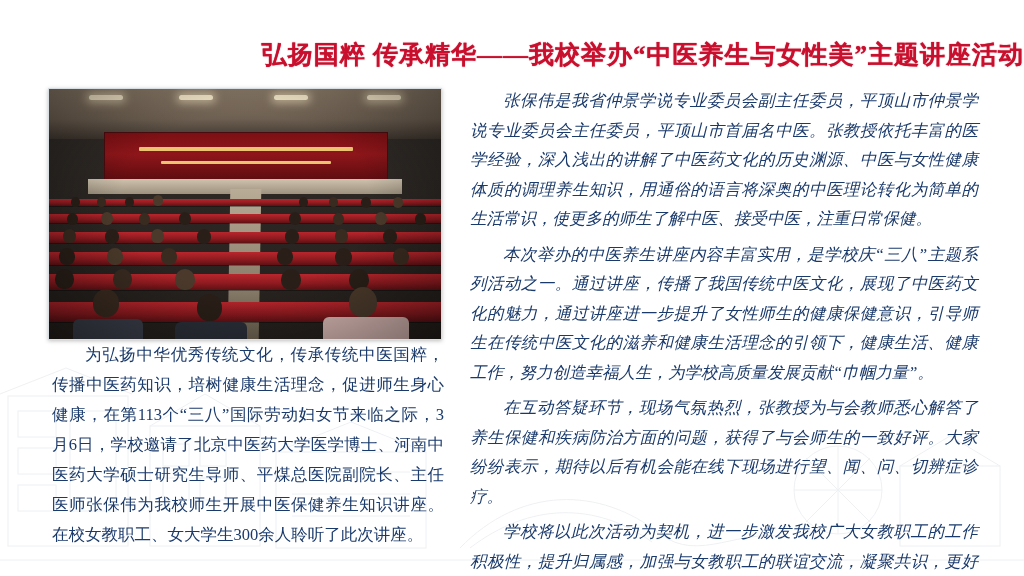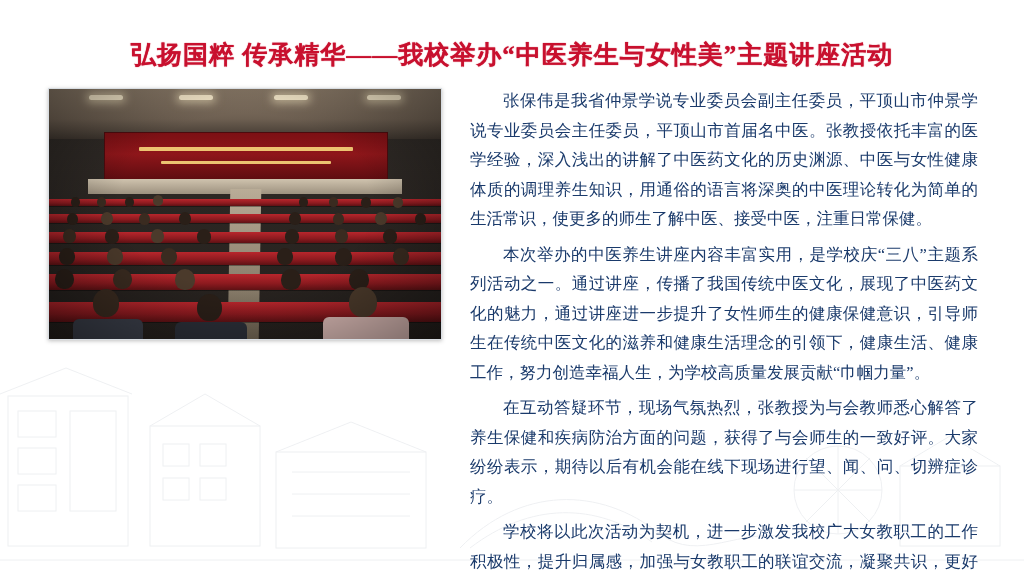--- a/index.html
+++ b/index.html
@@ -12,21 +12,21 @@
   
   .watermark{
     position:absolute;left:0;bottom:0;width:1024px;height:300px;
     opacity:0.30;pointer-events:none;
   }
   .page{
     position:absolute;inset:0;
   }
   .title{
     position:absolute;top:38px;left:0;width:1024px;
-    text-align:center;
+    text-align:right;
     font-family:"Liberation Serif", serif;
     font-weight:bold;
     font-size:25px;
     letter-spacing:1px;
     color:#c8102e;
     text-shadow:0 0 1px #c8102e;
     white-space:nowrap;
   }
   .photo-wrap{
     position:absolute;left:48px;top:88px;width:392px;height:250px;
@@ -93,21 +93,21 @@
     text-indent:2em;
     font-family:"Liberation Serif", serif;
   }
   .col-right{
     position:absolute;left:470px;top:86px;width:508px;
     color:#1a3a6b;
     font-size:16.5px;line-height:29.5px;
     text-align:justify;
     font-family:"Liberation Serif", serif;
   }
-  .col-right p{margin:0 0 6px 0;text-indent:2em;}
+  .col-right p{margin:0 0 6px 0;text-indent:2em;font-style:italic;}
   .col-left p{margin:0;}
 </style>
 </head>
 <body>
 
 <div class="page">
 
   <svg class="watermark" viewBox="0 0 1024 300" preserveAspectRatio="none">
     <g stroke="#c9ced6" stroke-width="1" fill="none">
       <rect x="8" y="120" width="120" height="150"></rect>
@@ -202,20 +202,23 @@
       <div class="jacket" style="left:24px;top:92%;width:70px;height:30px;background:#3b3f4a;"></div>
       <div class="head" style="left:148px;top:82%;width:25px;height:27px;"></div>
       <div class="jacket" style="left:126px;top:93%;width:72px;height:28px;background:#2b2f38;"></div>
       <div class="head w" style="left:300px;top:79%;width:28px;height:30px;"></div>
       <div class="jacket" style="left:274px;top:91%;width:86px;height:32px;background:#d9b9b4;"></div>
 
       <div class="photo-vignette"></div>
     </div>
   </div>
 
+  <div class="col-left">
+    <p>为弘扬中华优秀传统文化，传承传统中医国粹，传播中医药知识，培树健康生活理念，促进师生身心健康，在第113个“三八”国际劳动妇女节来临之际，3月6日，学校邀请了北京中医药大学医学博士、河南中医药大学硕士研究生导师、平煤总医院副院长、主任医师张保伟为我校师生开展中医保健养生知识讲座。在校女教职工、女大学生300余人聆听了此次讲座。</p>
+  </div>
 
   <div class="col-right">
     <p>张保伟是我省仲景学说专业委员会副主任委员，平顶山市仲景学说专业委员会主任委员，平顶山市首届名中医。张教授依托丰富的医学经验，深入浅出的讲解了中医药文化的历史渊源、中医与女性健康体质的调理养生知识，用通俗的语言将深奥的中医理论转化为简单的生活常识，使更多的师生了解中医、接受中医，注重日常保健。</p>
     <p>本次举办的中医养生讲座内容丰富实用，是学校庆“三八”主题系列活动之一。通过讲座，传播了我国传统中医文化，展现了中医药文化的魅力，通过讲座进一步提升了女性师生的健康保健意识，引导师生在传统中医文化的滋养和健康生活理念的引领下，健康生活、健康工作，努力创造幸福人生，为学校高质量发展贡献“巾帼力量”。</p>
     <p>在互动答疑环节，现场气氛热烈，张教授为与会教师悉心解答了养生保健和疾病防治方面的问题，获得了与会师生的一致好评。大家纷纷表示，期待以后有机会能在线下现场进行望、闻、问、切辨症诊疗。</p>
     <p>学校将以此次活动为契机，进一步激发我校广大女教职工的工作积极性，提升归属感，加强与女教职工的联谊交流，凝聚共识，更好地把学习贯彻党的二十大精神转化为女教职工服务的举措。</p>
   </div>
 
 </div>
 

